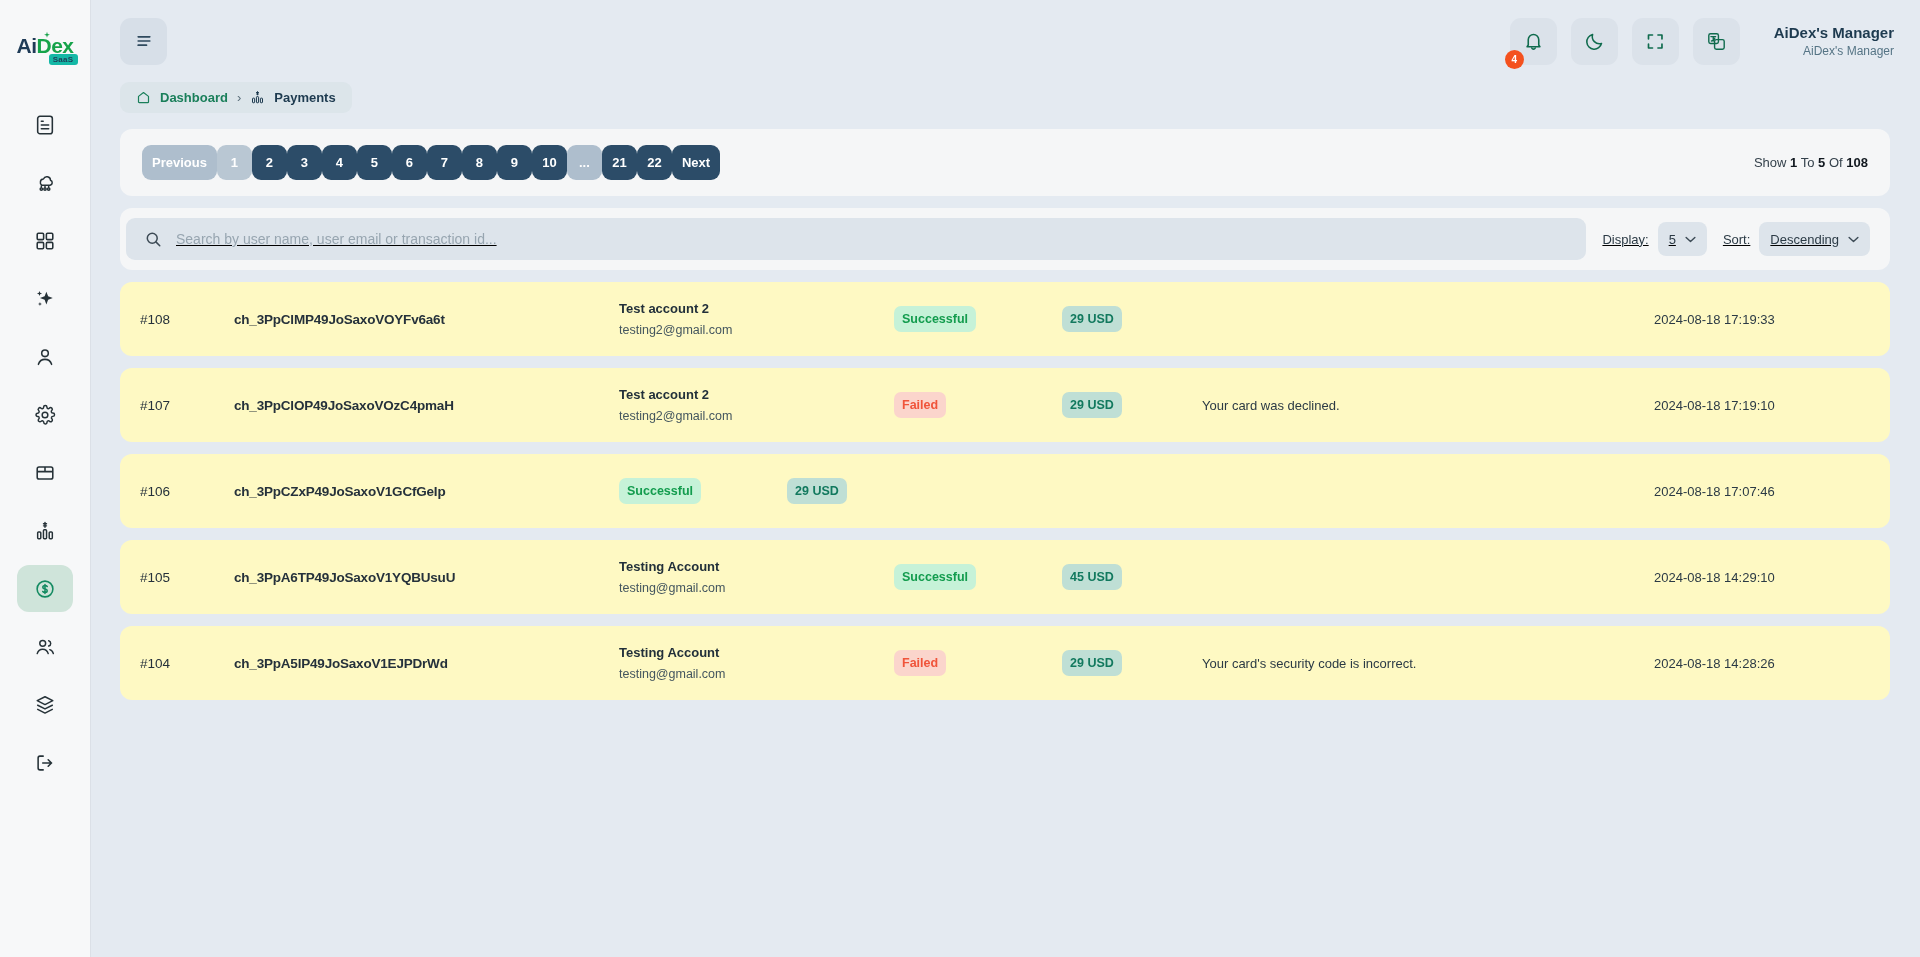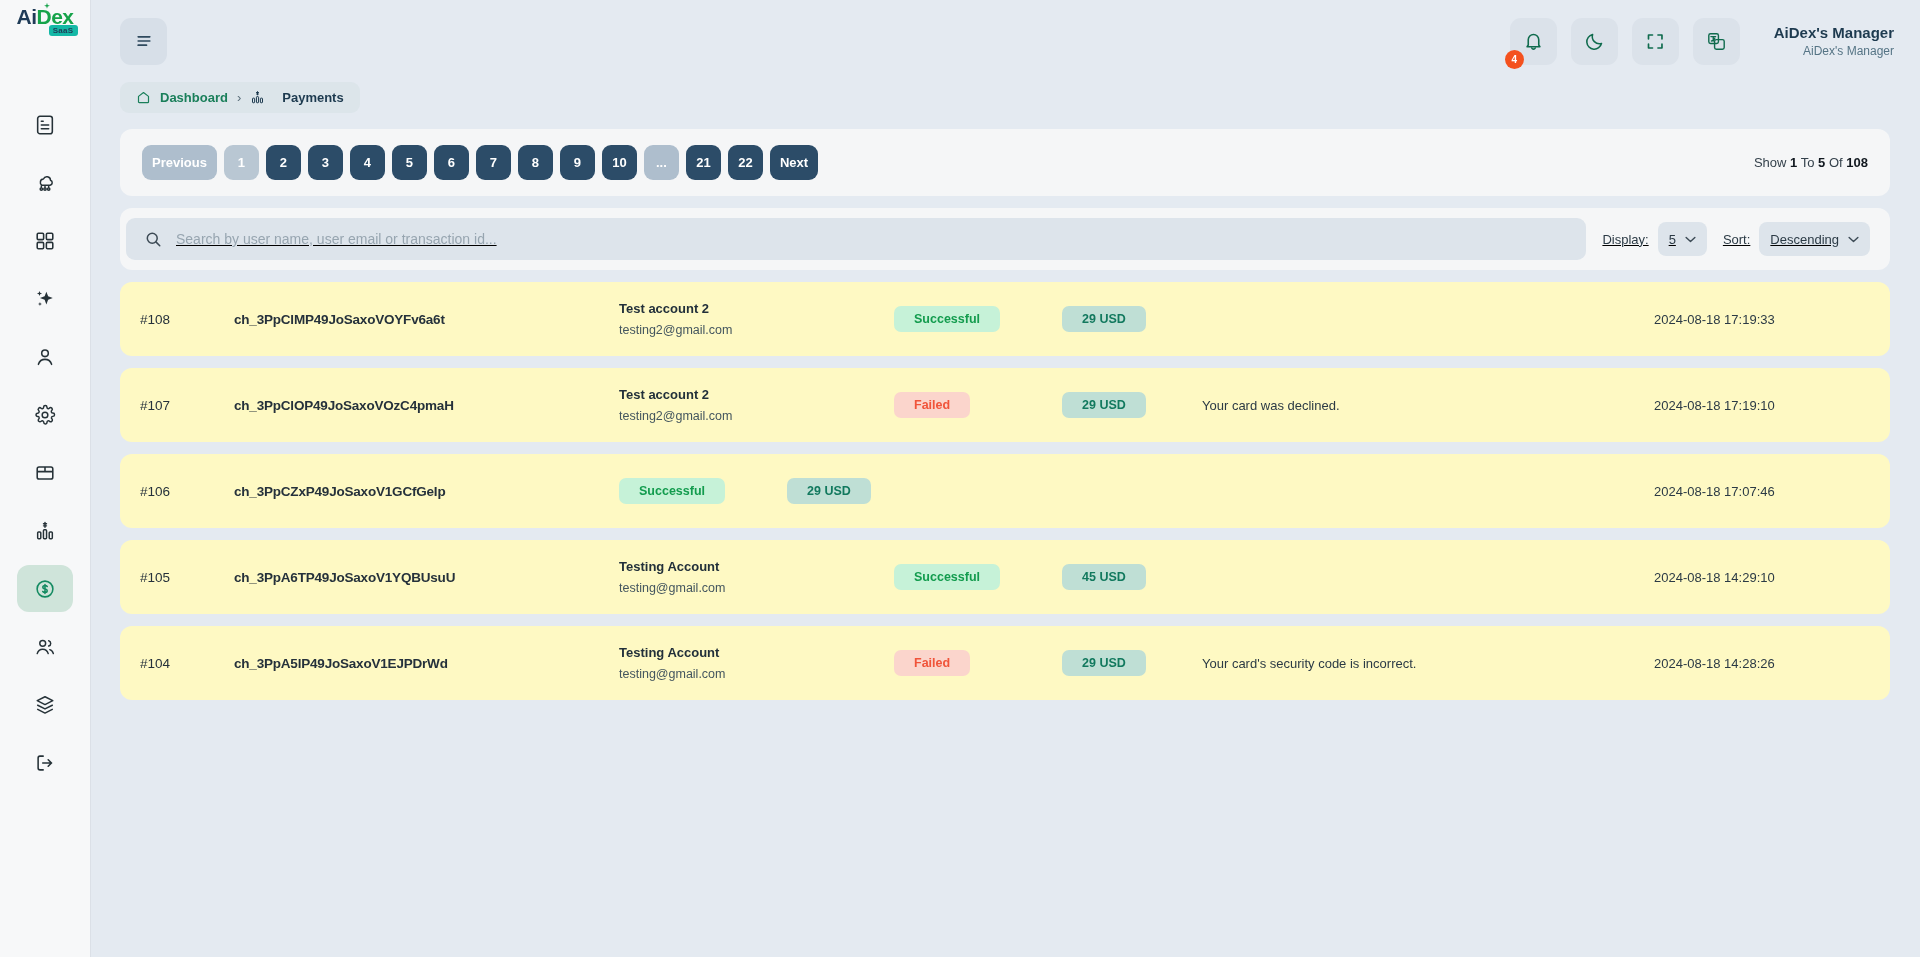--- a/index.html
+++ b/index.html
@@ -14,21 +14,21 @@
   
   .sidebar {
     width: 90px; height: 957px;
     background: #f7f8f9;
     display: flex; flex-direction: column; align-items: center;
     flex-shrink: 0;
     box-shadow: 1px 0 0 rgba(0,0,0,0.04);
   }
   .logo-wrap {
     height: 85px; width: 100%;
-    display: flex; align-items: flex-start; justify-content: center;
+    display: flex; align-items: center; justify-content: center;
     padding-top: 6px;
   }
   .logo {
     position: relative; display: inline-block;
     text-align: center;
   }
   .logo-text {
     font-size: 21px; font-weight: bold; letter-spacing: -0.5px;
     color: #1f3b57; line-height: 1;
   }
@@ -91,30 +91,30 @@
 
   
   .breadcrumb {
     display: inline-flex; align-items: center; gap: 9px;
     background: #dce5ea; border-radius: 9px;
     padding: 8px 16px; margin-bottom: 16px;
   }
   .breadcrumb svg { width: 15px; height: 15px; }
   .bc-link { font-size: 13px; font-weight: bold; color: #1a7f5a; cursor: pointer; }
   .bc-sep { color: #5a6e7a; font-size: 13px; }
-  .bc-current { font-size: 13px; font-weight: bold; color: #1d3a4f; margin-left: 8px; }
+  .bc-current { font-size: 13px; font-weight: bold; color: #1d3a4f; }
 
   
   .pager-card {
     background: #f5f6f7; border-radius: 12px;
     padding: 16px 22px;
     display: flex; align-items: center; justify-content: space-between;
     margin-bottom: 12px;
   }
-  .pager { display: flex; align-items: center; gap: 7px; }
+  .pager { display: flex; align-items: center; }
   .pg {
     min-width: 35px; height: 35px; border-radius: 9px;
     background: #2c4c68; color: #fff;
     font-size: 13px; font-weight: bold;
     display: flex; align-items: center; justify-content: center;
     padding: 0 10px; cursor: pointer;
   }
   .pg.muted { background: #aebecd; }
   .pg.current { background: #b9c7d3; }
   .pager-info { font-size: 13px; color: #34414b; }
@@ -169,21 +169,21 @@
   .c-user { width: 275px; }
   .c-stat { width: 168px; }
   .c-amt  { width: 140px; }
   .c-msg  { flex: 1; min-width: 0; }
   .c-date { width: 250px; }
   .txn { font-weight: bold; letter-spacing: -0.2px; }
   .u-name { font-weight: bold; font-size: 13px; color: #22303a; margin-bottom: 7px; }
   .u-mail { font-size: 12.5px; color: #44565f; }
   .pill {
     display: inline-block; border-radius: 7px;
-    padding: 6px 20px; font-size: 12.5px; font-weight: bold;
+    padding: 6px 8px; font-size: 12.5px; font-weight: bold;
   }
   .pill.success { background: #c6f2d8; color: #139c4e; }
   .pill.failed  { background: #fbd5cc; color: #f0543a; }
   .pill.amount  { background: #bfdfd5; color: #12795e; }
   .msg { font-size: 13px; color: #2b3a45; }
   .date { font-size: 13px; color: #2b3a45; }
 </style>
 </head>
 <body>
 

